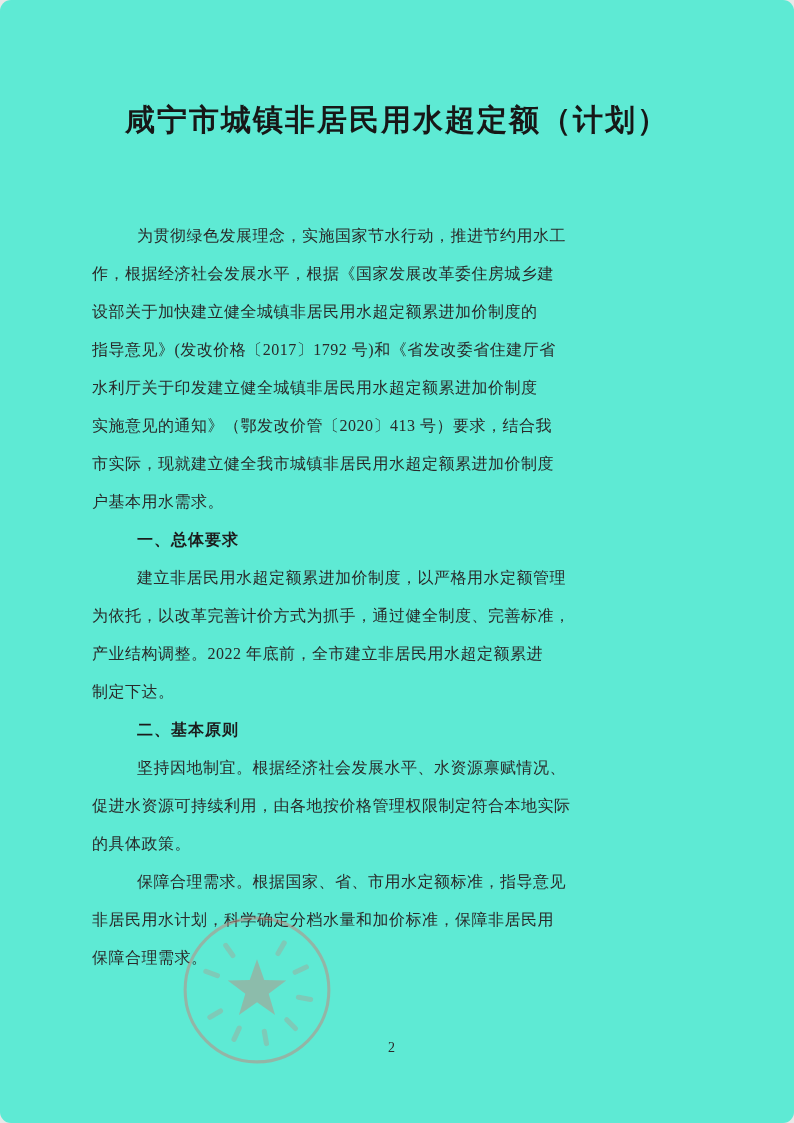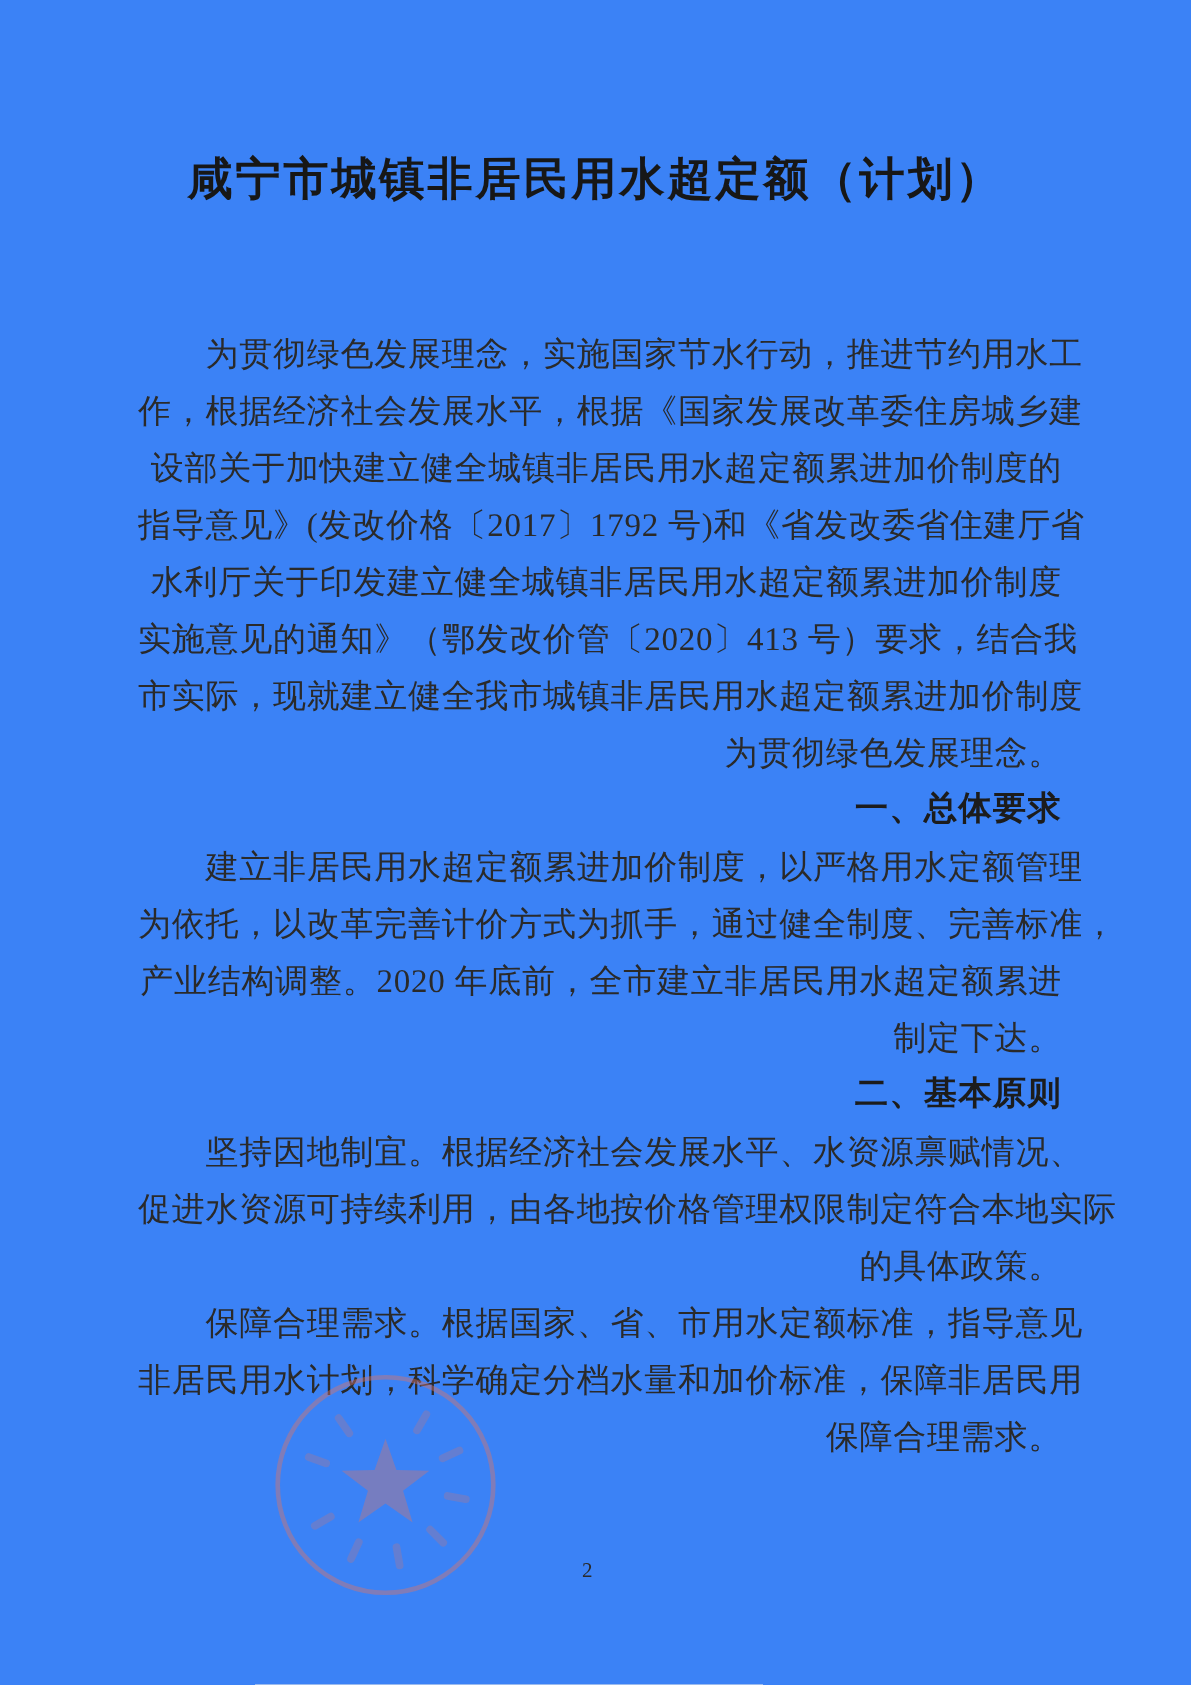--- a/index.html
+++ b/index.html
@@ -5,47 +5,47 @@
   html, body {
     margin: 0;
     padding: 0;
     background: #e8e8e8;
   }
   .page {
     position: relative;
     width: 794px;
     height: 1123px;
     margin: 0 auto;
-    background: #3b82f6;
+    background: #5eead4;
     overflow: hidden;
     font-family: "Liberation Serif", serif;
+    border-radius: 11px;
   }
   .doc-title {
     position: absolute;
     top: 97px;
     left: 0;
     width: 100%;
     text-align: center;
     font-family: "DejaVu Sans", sans-serif;
     font-weight: bold;
     font-size: 30px;
     line-height: 46px;
     letter-spacing: 2px;
     color: #171717;
   }
   .content {
     position: absolute;
     left: 92px;
     top: 217px;
     width: 616px;
-    font-size: 22px;
+    font-size: 16px;
     line-height: 38px;
     letter-spacing: 0.5px;
     color: #2a2a2a;
-    text-align: right;
   }
   .line {
     height: 38px;
     white-space: nowrap;
   }
   .indent {
     padding-left: 45px;
   }
   .heading {
     font-family: "DejaVu Sans", sans-serif;
@@ -81,27 +81,27 @@
   </div>
 
   <div class="content">
     <div class="line indent">为贯彻绿色发展理念，实施国家节水行动，推进节约用水工</div>
     <div class="line">作，根据经济社会发展水平，根据《国家发展改革委住房城乡建</div>
     <div class="line">设部关于加快建立健全城镇非居民用水超定额累进加价制度的</div>
     <div class="line">指导意见》(发改价格〔2017〕1792 号)和《省发改委省住建厅省</div>
     <div class="line">水利厅关于印发建立健全城镇非居民用水超定额累进加价制度</div>
     <div class="line">实施意见的通知》（鄂发改价管〔2020〕413 号）要求，结合我</div>
     <div class="line">市实际，现就建立健全我市城镇非居民用水超定额累进加价制度</div>
-    <div class="line">为贯彻绿色发展理念。</div>
+    <div class="line">户基本用水需求。</div>
 
     <div class="line indent heading">一、总体要求</div>
 
     <div class="line indent">建立非居民用水超定额累进加价制度，以严格用水定额管理</div>
     <div class="line">为依托，以改革完善计价方式为抓手，通过健全制度、完善标准，</div>
-    <div class="line">产业结构调整。2020 年底前，全市建立非居民用水超定额累进</div>
+    <div class="line">产业结构调整。2022 年底前，全市建立非居民用水超定额累进</div>
     <div class="line">制定下达。</div>
 
     <div class="line indent heading">二、基本原则</div>
 
     <div class="line indent">坚持因地制宜。根据经济社会发展水平、水资源禀赋情况、</div>
     <div class="line">促进水资源可持续利用，由各地按价格管理权限制定符合本地实际</div>
     <div class="line">的具体政策。</div>
 
     <div class="line indent">保障合理需求。根据国家、省、市用水定额标准，指导意见</div>
     <div class="line">非居民用水计划，科学确定分档水量和加价标准，保障非居民用</div>

